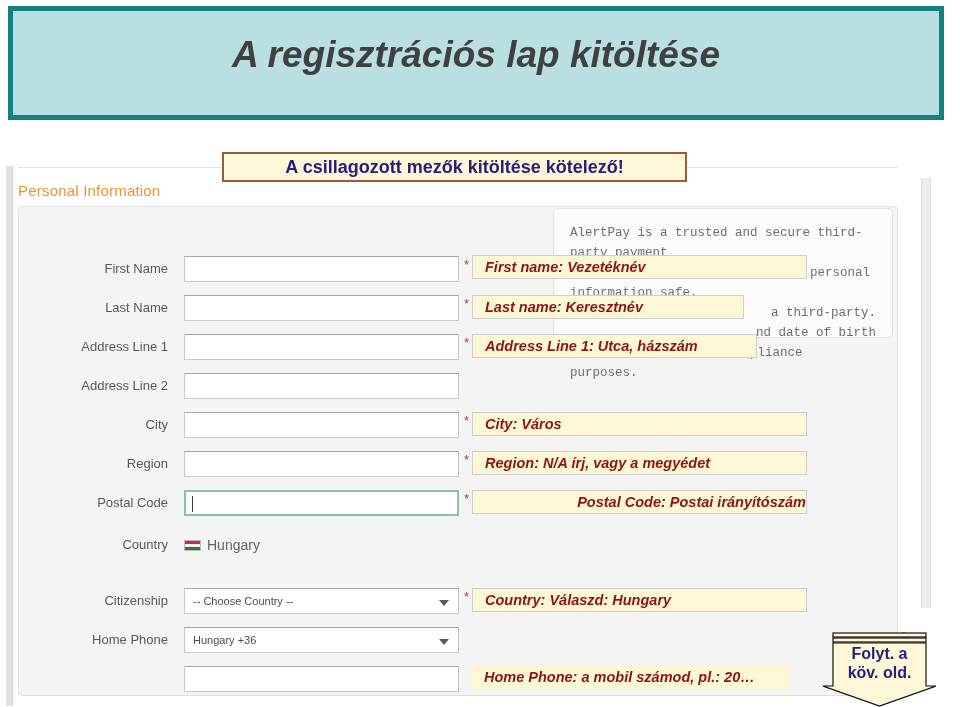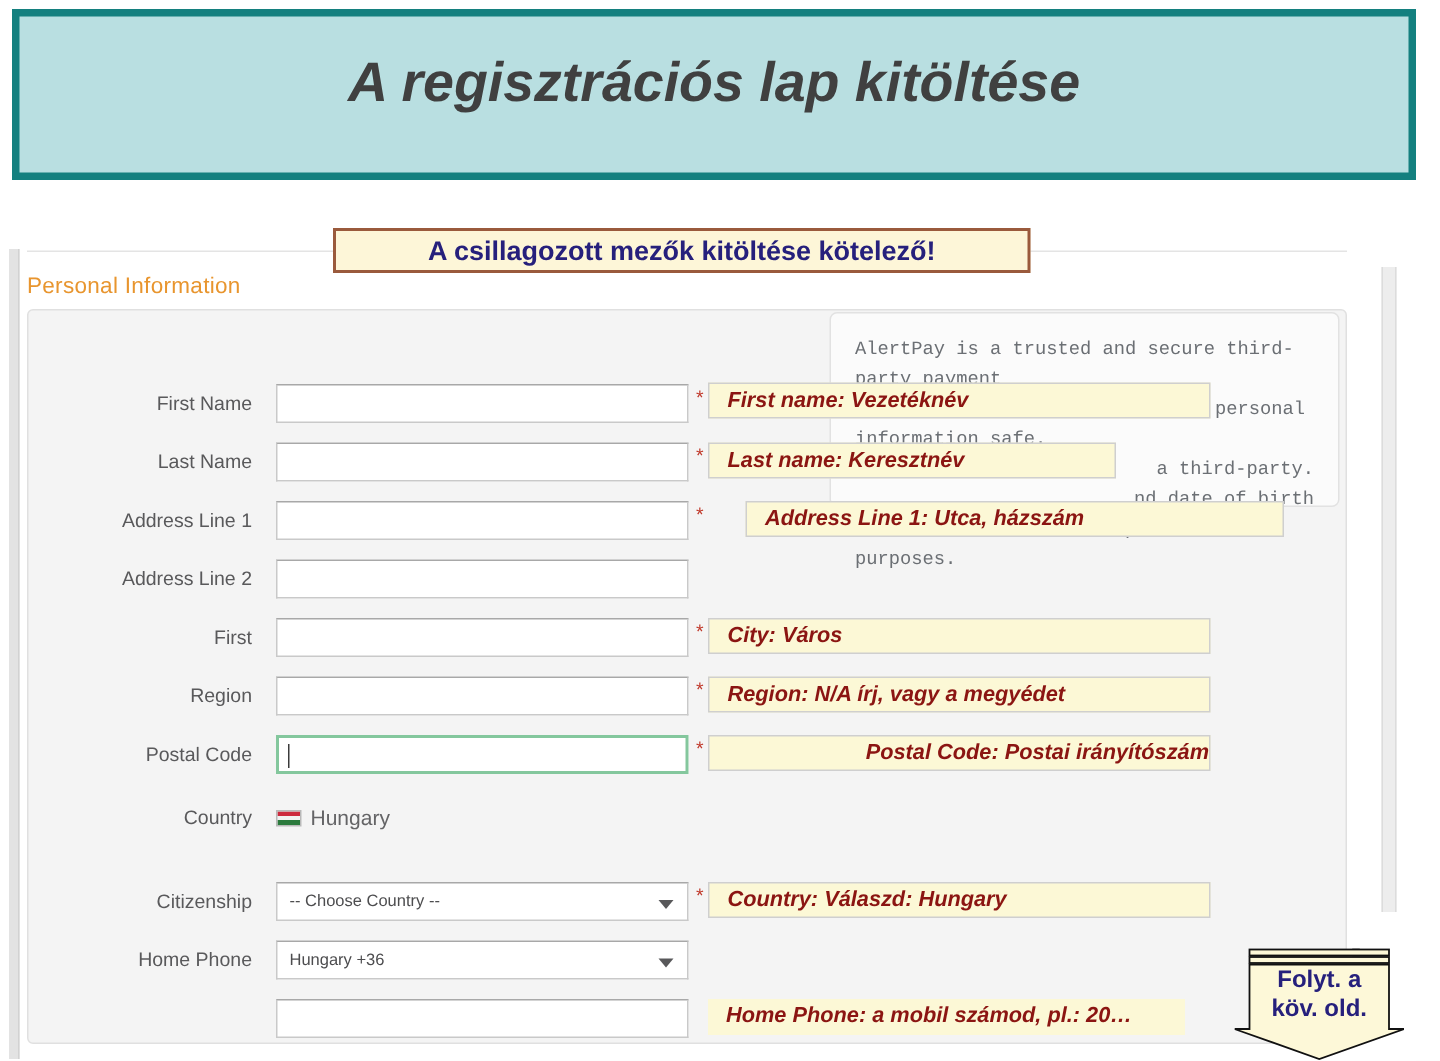--- a/index.html
+++ b/index.html
@@ -310,21 +310,21 @@
     <div class="form-input"></div>
     <div class="req-star">*</div>
   </div>
 
   <div class="form-row" style="top:245px">
     <div class="form-label">Address Line 2</div>
     <div class="form-input"></div>
   </div>
 
   <div class="form-row" style="top:284px">
-    <div class="form-label">First</div>
+    <div class="form-label">City</div>
     <div class="form-input"></div>
     <div class="req-star">*</div>
   </div>
 
   <div class="form-row" style="top:323px">
     <div class="form-label">Region</div>
     <div class="form-input"></div>
     <div class="req-star">*</div>
   </div>
 
@@ -365,21 +365,21 @@
   </div>
 
 </div>
 
 <div id="right-scrollbar"></div>
 
 <div id="callout-required">A csillagozott mezők kitöltése kötelező!</div>
 
 <div class="note" style="left:472px; top:255px; width:335px;">First name: Vezetéknév</div>
 <div class="note" style="left:472px; top:295px; width:272px;">Last name: Keresztnév</div>
-<div class="note" style="left:497px; top:334px; width:359px;">Address Line 1: Utca, házszám</div>
+<div class="note" style="left:472px; top:334px; width:285px;">Address Line 1: Utca, házszám</div>
 <div class="note" style="left:472px; top:412px; width:335px;">City: Város</div>
 <div class="note" style="left:472px; top:451px; width:335px;">Region: N/A írj, vagy a megyédet</div>
 <div class="note" style="left:472px; top:490px; width:335px;text-align:right;">Postal Code: Postai irányítószám</div>
 <div class="note" style="left:472px; top:588px; width:335px;">Country: Válaszd: Hungary</div>
 <div class="note no-border" style="left:472px; top:666px; width:318px;">Home Phone: a mobil számod, pl.: 20…</div>
 
 <div id="next-page-callout">
   <svg width="113" height="75" viewBox="0 0 113 75">
     <line x1="81" y1="-6" x2="81" y2="6" stroke="#bdbdbd" stroke-width="5"></line>
     <rect x="10" y="1" width="93" height="4" fill="#fdf8d8" stroke="#111111" stroke-width="1.2"></rect>

